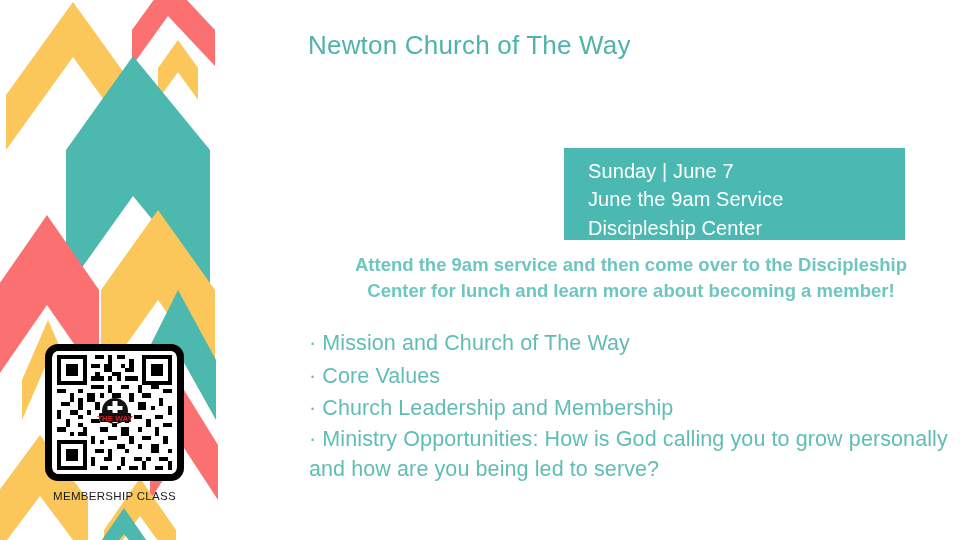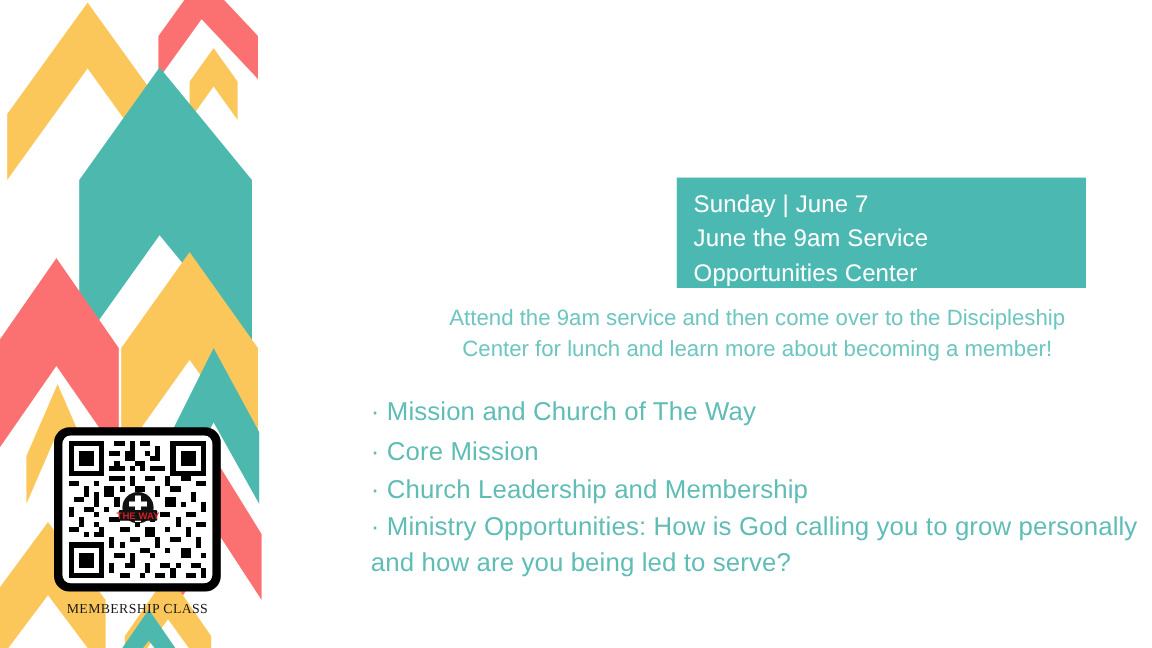--- a/index.html
+++ b/index.html
@@ -24,21 +24,21 @@
     width: 232px;
     height: 540px;
     overflow: hidden;
   }
   #chevron-panel svg { display: block; }
 
   
   #qr-block {
     position: absolute;
     left: 45px;
-    top: 356px;
+    top: 344px;
     width: 139px;
   }
   #qr-frame {
     position: relative;
     width: 139px;
     height: 137px;
     box-sizing: border-box;
     background: #000000;
     border-radius: 13px;
     padding: 7px;
@@ -60,21 +60,20 @@
     height: 34px;
     transform: translate(-50%, -50%);
   }
   #qr-caption {
     margin-top: 9px;
     text-align: center;
     font-size: 11.5px;
     letter-spacing: 0.3px;
     color: #1a1a1a;
     white-space: nowrap;
-    font-family: Liberation Serif, serif;
   }
 
   
   #content {
     position: absolute;
     left: 305px;
     top: 0;
     width: 655px;
     height: 540px;
   }
@@ -102,42 +101,42 @@
   #headline .line { display: block; }
 
   #detail-box {
     position: absolute;
     left: 259px;
     top: 148px;
     width: 341px;
     height: 92px;
     background: #4cb8b2;
     box-sizing: border-box;
-    padding: 9px 0 0 14px;
+    padding: 9px 0 0 24px;
   }
   #detail-box .detail-line {
     display: block;
     color: #ffffff;
     font-size: 20px;
     line-height: 1.42;
     letter-spacing: 0.1px;
     white-space: nowrap;
   }
 
   #blurb {
     position: absolute;
     left: 2px;
     top: 252px;
     width: 648px;
     text-align: center;
     font-size: 18.5px;
     line-height: 1.42;
     color: #6ec6c0;
   }
-  #blurb .blurb-line { display: block; }
+  #blurb .blurb-line { display: block; font-weight: bold; }
 
   #bullets {
     position: absolute;
     left: 4px;
     top: 327px;
     width: 640px;
   }
   #bullets .bullet {
     display: block;
     color: #5fbdb6;
@@ -305,34 +304,35 @@
           <rect x="4" y="17" width="32" height="9" rx="1" fill="#111111"></rect>
           <text x="20" y="24.5" text-anchor="middle" font-family="'Liberation Sans', sans-serif" font-size="8" font-weight="700" fill="#cc2026">THE WAY</text>
         </svg>
       </div>
     </div>
     <div id="qr-caption">MEMBERSHIP CLASS</div>
   </div>
 
   <div id="content">
 
+    <div id="eyebrow">Newton Church of The Way</div>
 
 
     <div id="detail-box">
       <span class="detail-line">Sunday | June 7</span>
       <span class="detail-line">June the 9am Service</span>
-      <span class="detail-line">Opportunities Center</span>
+      <span class="detail-line">Discipleship Center</span>
     </div>
 
     <div id="blurb">
       <span class="blurb-line">Attend the 9am service and then come over to the Discipleship</span>
       <span class="blurb-line">Center for lunch and learn more about becoming a member!</span>
     </div>
 
     <div id="bullets">
       <span class="bullet">· Mission and Church of The Way</span>
-      <span class="bullet">· Core Mission</span>
+      <span class="bullet">· Core Values</span>
       <span class="bullet">· Church Leadership and Membership</span>
       <span class="bullet wrap">· Ministry Opportunities: How is God calling you to grow personally and how are you being led to serve?</span>
     </div>
 
   </div>
 </div>
 
 </body></html>

